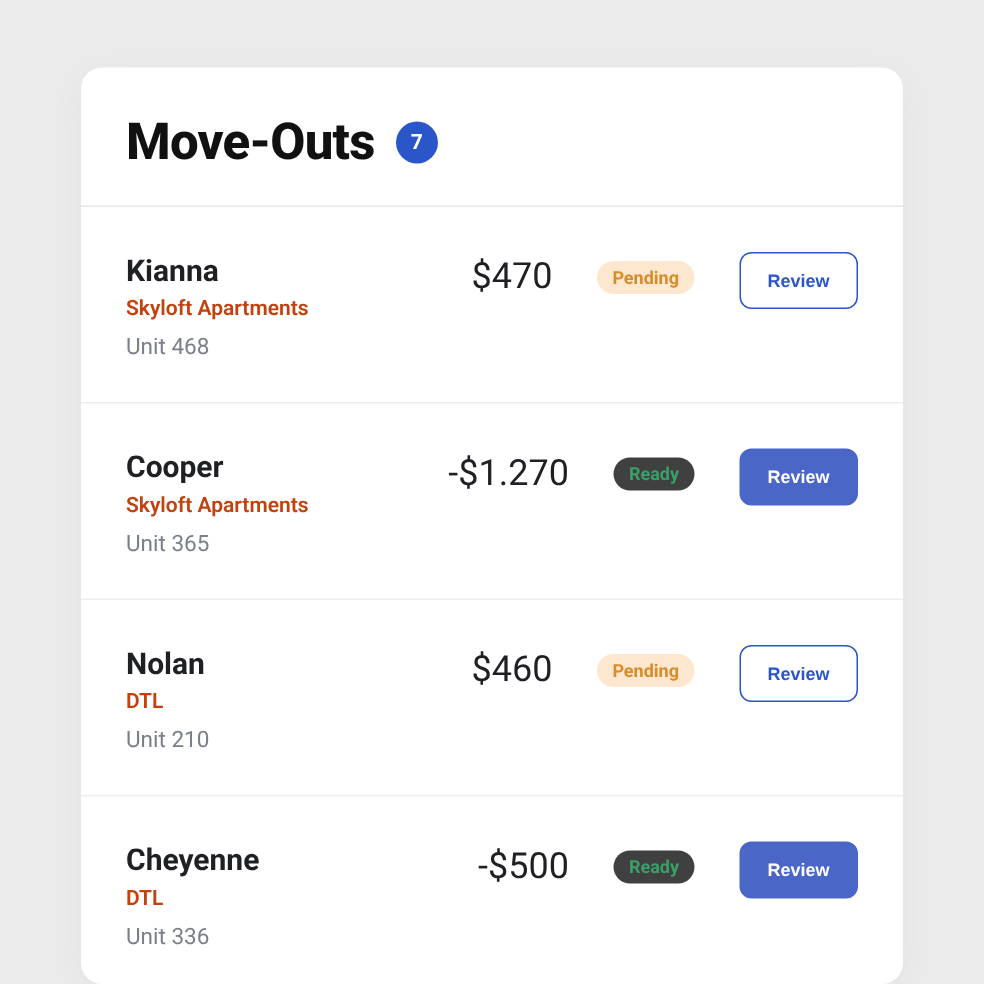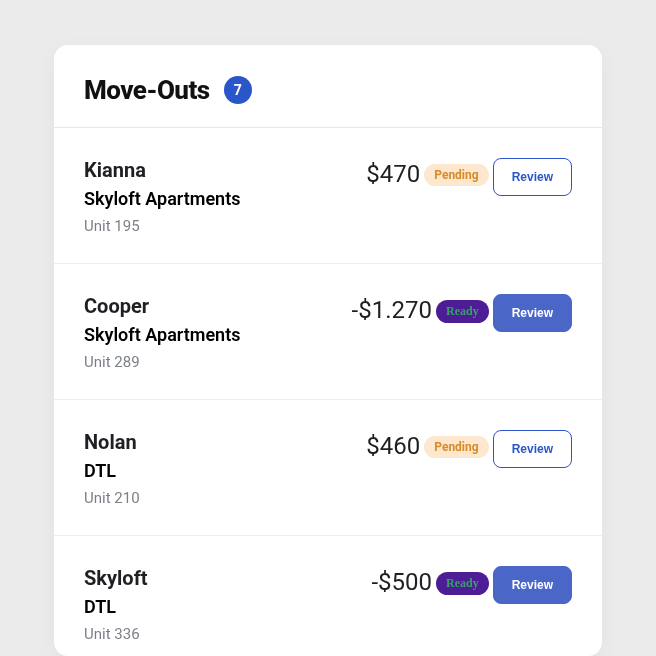--- a/index.html
+++ b/index.html
@@ -21,21 +21,21 @@
       overflow: hidden;
     }
     .header {
       display: flex;
       align-items: center;
       gap: 14px;
       padding: 0 30px 22px 30px;
       border-bottom: 1px solid #e7e8ea;
     }
     .header h1 {
-      font-size: 26px;
+      font-size: 34px;
       font-weight: 800;
       color: #111;
       letter-spacing: -0.5px;
     }
     .count-badge {
       background: #2b56c9;
       color: #fff;
       font-size: 14px;
       font-weight: 700;
       width: 28px;
@@ -43,39 +43,39 @@
       border-radius: 14px;
       display: inline-flex;
       align-items: center;
       justify-content: center;
     }
     .list {}
     .row {
       display: grid;
       grid-template-columns: 1fr auto auto auto;
       align-items: start;
-      column-gap: 4px;
+      column-gap: 30px;
       padding: 30px 30px 28px 30px;
       border-bottom: 1px solid #eceef0;
     }
     .tenant {
       display: flex;
       flex-direction: column;
       gap: 4px;
     }
     .tenant .name {
       font-size: 20px;
       font-weight: 700;
       color: #1f2024;
       margin-bottom: 2px;
     }
     .tenant .property {
-      font-size: 18px;
+      font-size: 14px;
       font-weight: 600;
-      color: #000000;
+      color: #c2410c;
     }
     .tenant .unit {
       font-size: 15px;
       font-weight: 400;
       color: #7b7f88;
       margin-top: 4px;
     }
     .amount {
       font-size: 24px;
       font-weight: 400;
@@ -96,23 +96,22 @@
       align-self: start;
       margin-top: 6px;
       white-space: nowrap;
       text-align: right;
     }
     .status.pending {
       background: #fde8cf;
       color: #d88b29;
     }
     .status.ready {
-      background: #4c1d95;
+      background: #404040;
       color: #3aa06a;
-      font-family: Liberation Serif, serif;
     }
     .review-btn {
       font-size: 12px;
       font-weight: 600;
       padding: 11px 18px;
       border-radius: 8px;
       cursor: pointer;
       white-space: nowrap;
       align-self: start;
     }
@@ -135,52 +134,52 @@
     <h1>Move-Outs</h1>
     <span class="count-badge">7</span>
   </div>
 
   <div class="list">
 
     <div class="row">
       <div class="tenant">
         <div class="name">Kianna</div>
         <div class="property">Skyloft Apartments</div>
-        <div class="unit">Unit 195</div>
+        <div class="unit">Unit 468</div>
       </div>
       <div class="amount">$470</div>
       <span class="status pending">Pending</span>
       <button class="review-btn outlined">Review</button>
     </div>
 
     <div class="row">
       <div class="tenant">
         <div class="name">Cooper</div>
         <div class="property">Skyloft Apartments</div>
-        <div class="unit">Unit 289</div>
+        <div class="unit">Unit 365</div>
       </div>
       <div class="amount">-$1.270</div>
       <span class="status ready">Ready</span>
       <button class="review-btn filled">Review</button>
     </div>
 
     <div class="row">
       <div class="tenant">
         <div class="name">Nolan</div>
         <div class="property">DTL</div>
         <div class="unit">Unit  210</div>
       </div>
       <div class="amount">$460</div>
       <span class="status pending">Pending</span>
       <button class="review-btn outlined">Review</button>
     </div>
 
     <div class="row">
       <div class="tenant">
-        <div class="name">Skyloft</div>
+        <div class="name">Cheyenne</div>
         <div class="property">DTL</div>
         <div class="unit">Unit 336</div>
       </div>
       <div class="amount">-$500</div>
       <span class="status ready">Ready</span>
       <button class="review-btn filled">Review</button>
     </div>
 
   </div>
 </div>

